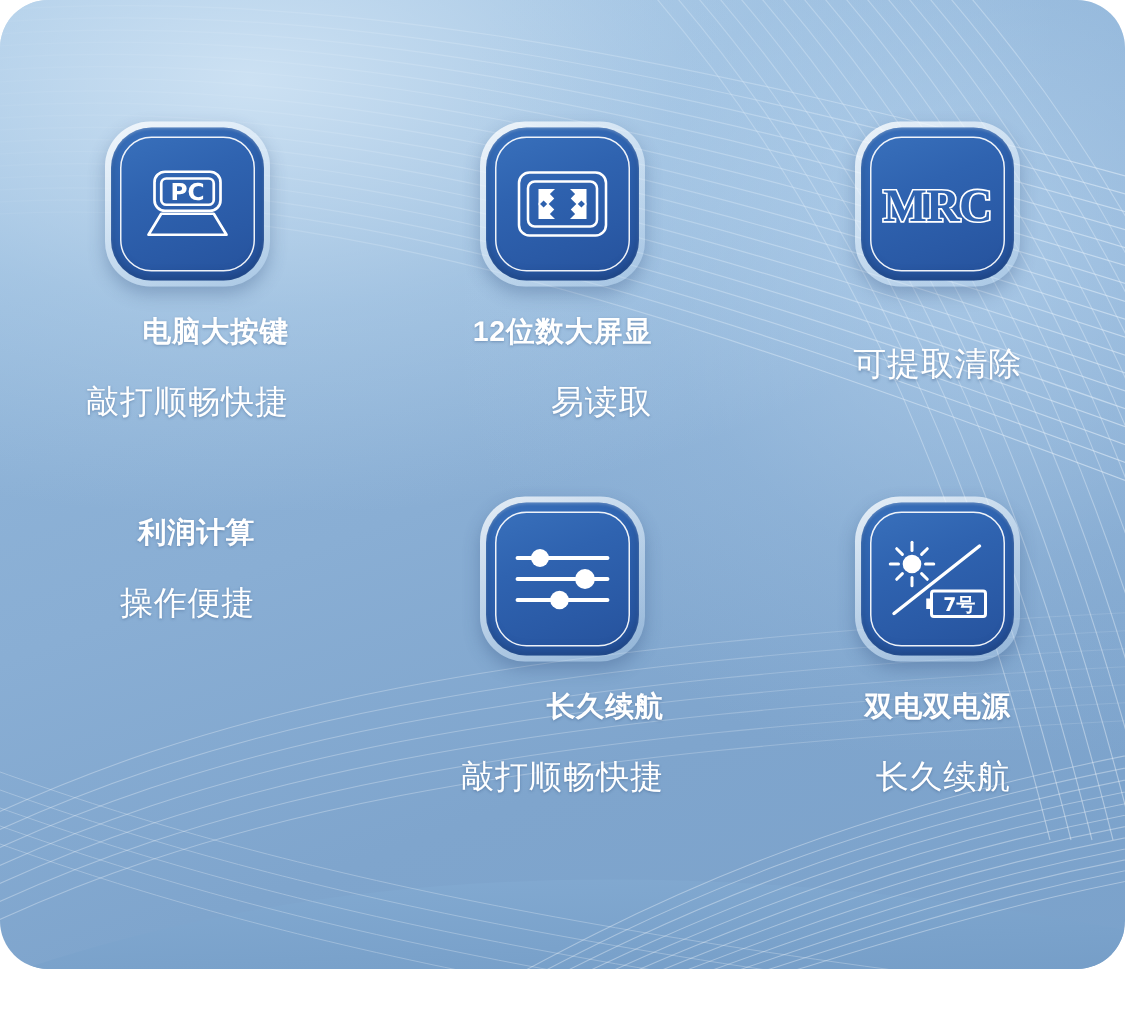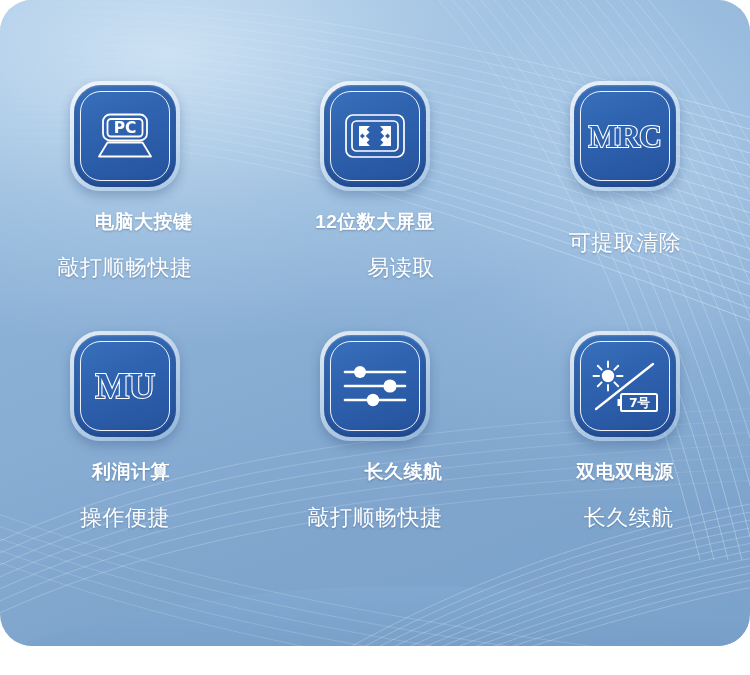--- a/index.html
+++ b/index.html
@@ -304,29 +304,20 @@
         <div class="tile-glyph">
           <span class="outline-word word-mrc">MRC</span>
         </div>
       </div>
       <div class="caption">
         <div class="sub">可提取清除</div>
       </div>
     </div>
 
     <div class="cell">
-      <div class="tile-wrap">
-        <div class="tile-halo"></div>
-        <div class="tile">
-          <div class="tile-inner-line"></div>
-        </div>
-        <div class="tile-glyph">
-          <span class="outline-word word-mu">MU</span>
-        </div>
-      </div>
       <div class="caption">
         <div class="title">利润计算</div>
         <div class="sub">操作便捷</div>
       </div>
     </div>
 
     <div class="cell">
       <div class="tile-wrap">
         <div class="tile-halo"></div>
         <div class="tile">

